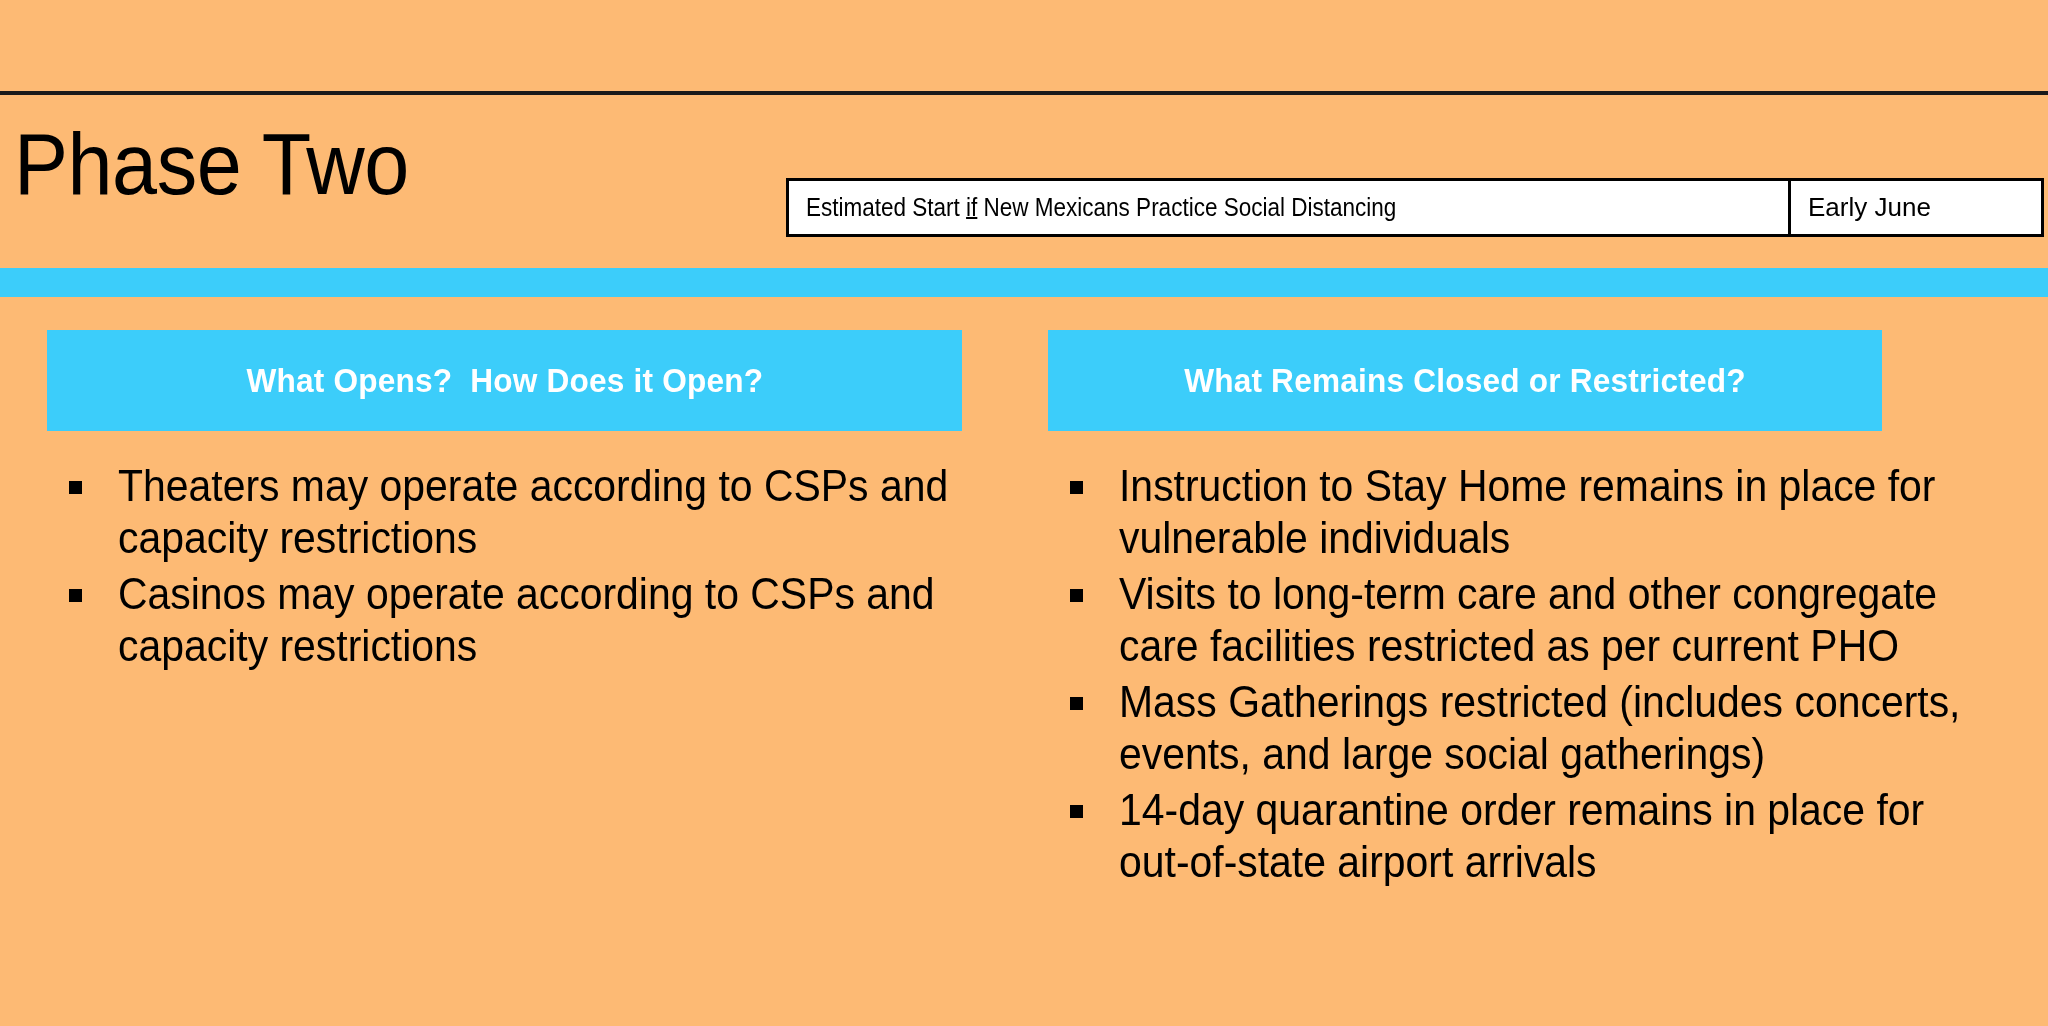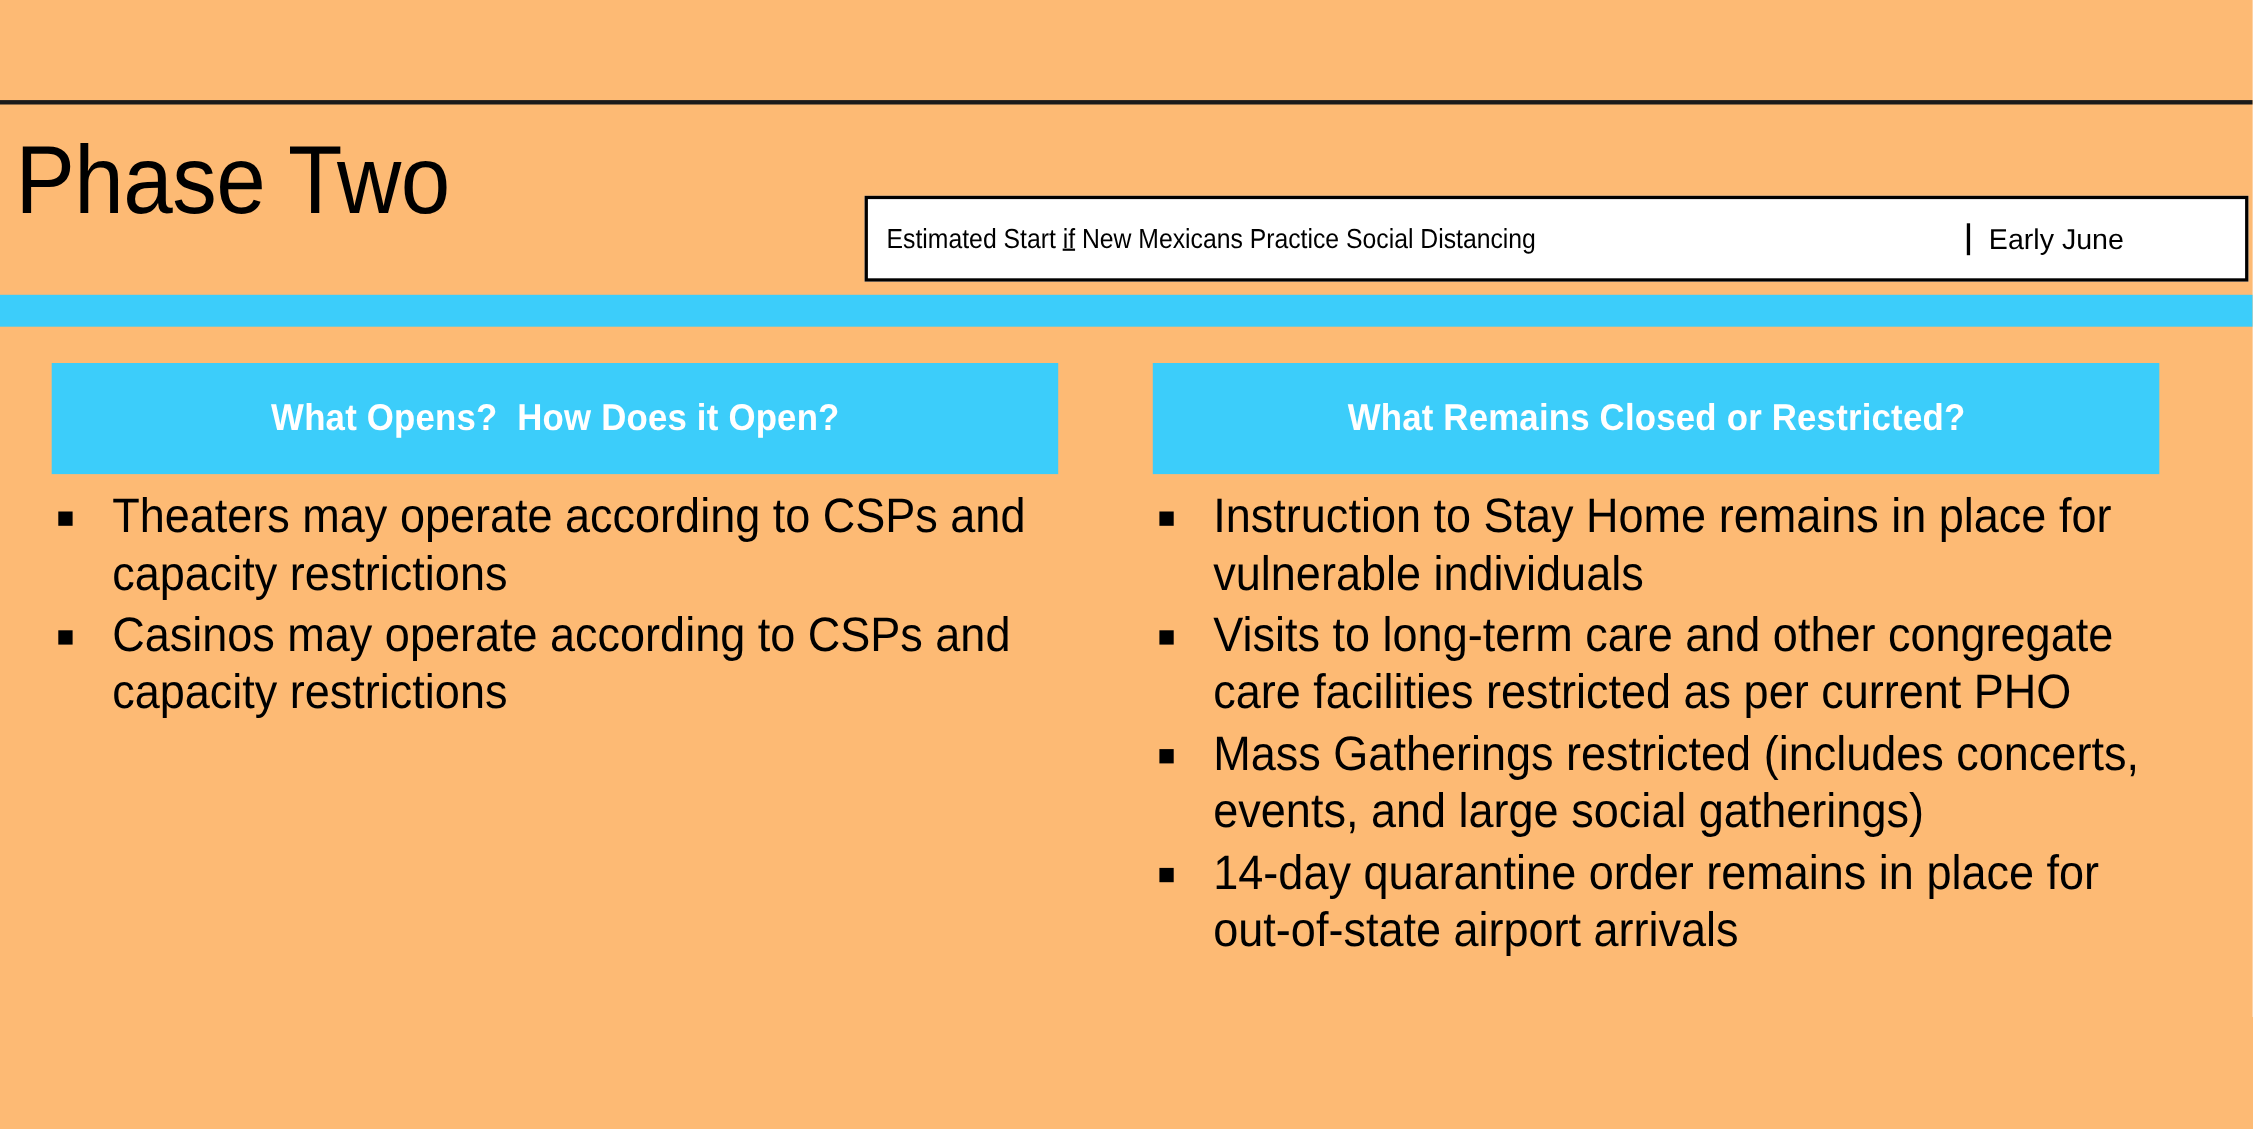--- a/index.html
+++ b/index.html
@@ -45,26 +45,25 @@
     transform-origin: left center;
     white-space: nowrap;
   }
 
   
   .estimate-table {
     position: absolute;
     left: 786px;
     top: 178px;
     width: 1258px;
-    height: 78px;
+    height: 59px;
     border: 3px solid #000000;
     box-sizing: border-box;
     display: flex;
     background: #ffffff;
-    align-items: center;
   }
   .estimate-label-cell {
     flex: 0 0 1002px;
     border-right: 3px solid #000000;
     box-sizing: border-box;
     display: flex;
     align-items: center;
     padding-left: 17px;
   }
   .estimate-label-cell .cell-text {
@@ -109,42 +108,42 @@
     position: absolute;
     top: 330px;
     height: 101px;
     background: #3ccdfa;
     display: flex;
     align-items: center;
     justify-content: center;
     box-sizing: border-box;
   }
   .col-header.left  { left: 47px;   width: 915px; }
-  .col-header.right { left: 1048px; width: 915px; }
+  .col-header.right { left: 1048px; width: 834px; }
   .col-header .header-text {
     font-family: "Liberation Sans Narrow", "Liberation Sans", sans-serif;
     font-weight: bold;
     font-size: 34px;
     color: #ffffff;
     transform: scaleX(0.93);
     white-space: pre;
     letter-spacing: 0.2px;
   }
 
   
   .bullets {
     position: absolute;
     top: 444px;
   }
   .bullets.left  { left: 47px;   width: 930px; }
   .bullets.right { left: 1048px; width: 940px; }
 
   ul.bullet-list {
     list-style: none;
-    margin: 0;
+    margin: 16px;
     padding: 0;
   }
   li.bullet-item {
     position: relative;
     padding-left: 55px;
     margin: 0 0 4px 0;
     font-family: "Liberation Sans Narrow", "Liberation Sans", sans-serif;
     font-size: 44px;
     line-height: 52px;
     color: #000000;

